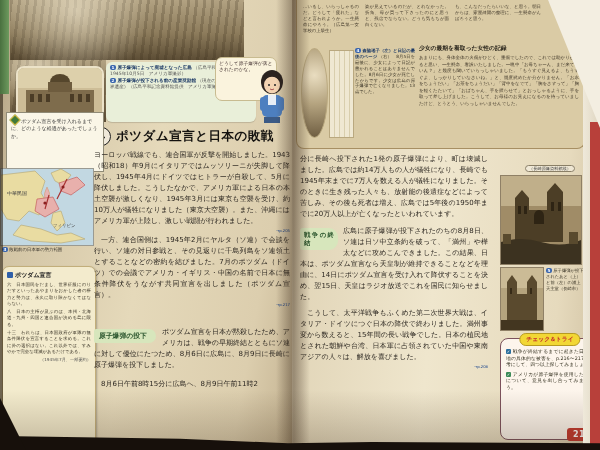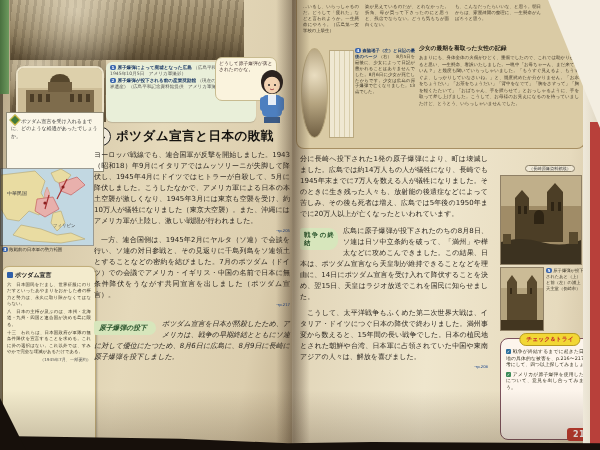--- a/index.html
+++ b/index.html
@@ -214,24 +214,25 @@
     <div class="src-note">（1945年7月、一部要約）</div>
   </div>
 
   <div class="abs main-col">
     <div class="para">
       <span>ヨーロッパ戦線でも、連合国軍が反撃を開始しました。1943（昭和18）年9月にイタリアではムッソリーニが失脚して降伏し、1945年4月にドイツではヒトラーが自殺して、5月に降伏しました。こうしたなかで、アメリカ軍による日本の本土空襲が激しくなり、1945年3月には東京も空襲を受け、約10万人が犠牲になりました（東京大空襲）。また、沖縄にはアメリカ軍が上陸し、激しい戦闘が行われました。</span>
     </div>
     <span class="ref">→p.205</span>
     <div class="para indent">一方、連合国側は、1945年2月にヤルタ（ソ連）で会談を行い、ソ連の対日参戦と、その見返りに千島列島をソ連領土とすることなどの密約を結びました。7月のポツダム（ドイツ）での会議でアメリカ・イギリス・中国の名前で日本に無条件降伏をうながす共同宣言を出しました（ポツダム宣言）。</div>
     <span class="ref">→p.217</span>
-    <div class="para" style="margin-top:12px;font-style:italic;">
+    <div class="para" style="margin-top:20px;">
       <span class="lbl" style="width:52px;">原子爆弾の投下</span>
       <span>ポツダム宣言を日本が黙殺したため、アメリカは、戦争の早期終結とともにソ連に対して優位にたつため、8月6日に広島に、8月9日に長崎に原子爆弾を投下しました。</span>
     </div>
+    <div class="para indent" style="margin-top:8px;">8月6日午前8時15分に広島へ、8月9日午前11時2</div>
   </div>
 
   <div class="abs feature">
     <div class="fcols fc1">…いるし、いらっしゃるのだ。どうして「疲れた」などと言われようか。一生懸命にやろう。（広島第一女学校の上級生）</div>
     <div class="fcols fc2">姿が見えているのだが、とれなかった。折角、母が買って下さったのにと思うと、残念でならない。どうも気もちが面白くない。</div>
     <div class="fcols fc3">も、こんなだったらいいな、と思う。明日からは、家屋疎開の整理に、一生懸命がんばろうと思う。</div>
     <div class="abs portrait"></div>
     <div class="abs diaryphoto"></div>
     <div class="abs fcap">
       <span class="marker">4</span>

